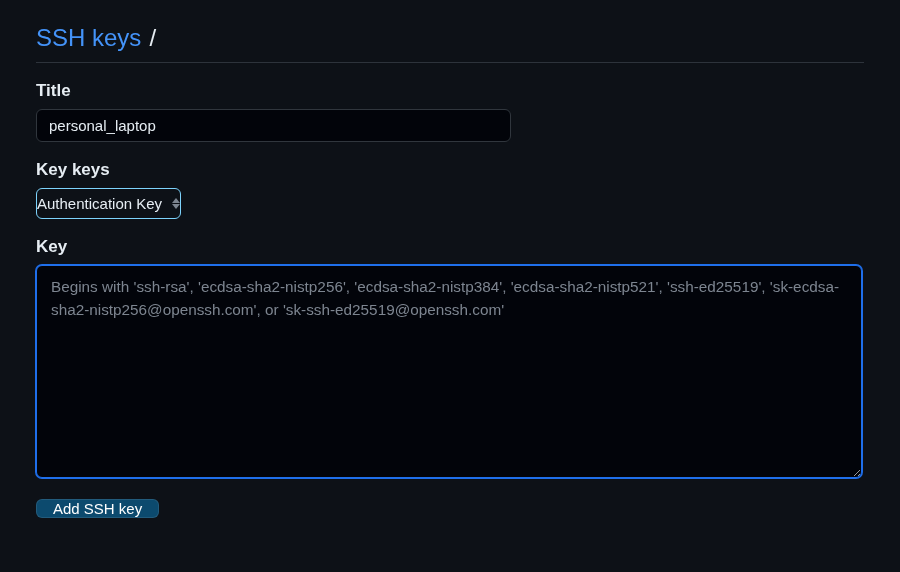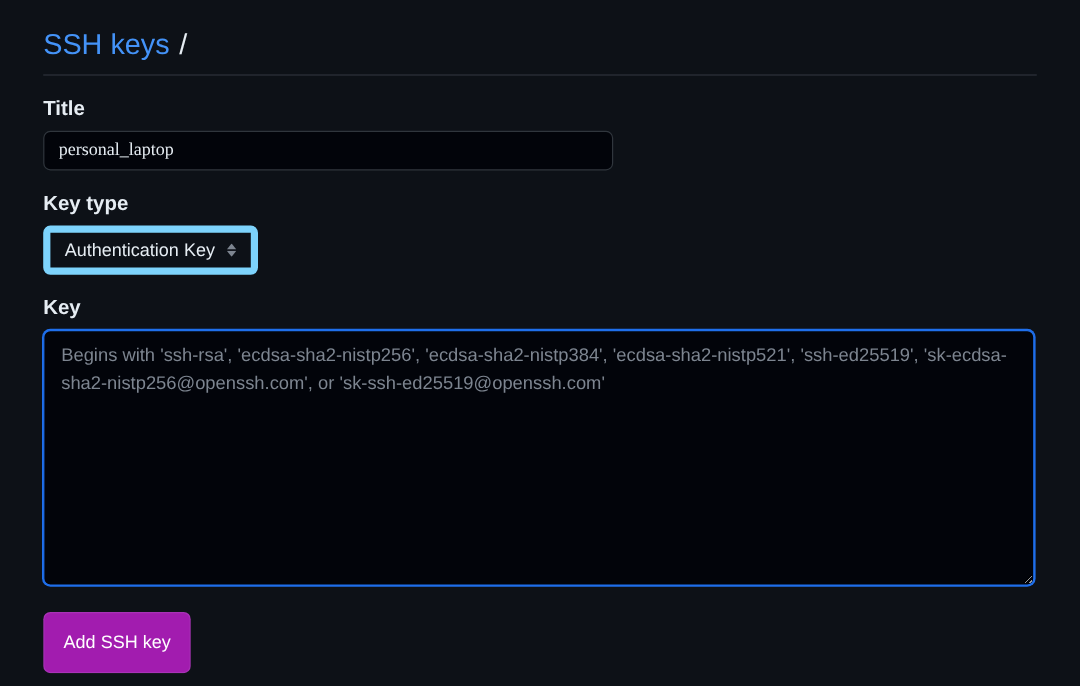--- a/index.html
+++ b/index.html
@@ -49,33 +49,32 @@
     }
     .text-input {
       width: 475px;
       padding: 7px 12px;
       background-color: #02040a;
       border: 1px solid #30363d;
       border-radius: 6px;
       color: #e6edf3;
       font-size: 15px;
       outline: none;
-      font-family: Liberation Serif, serif;
     }
     .select-wrap {
       position: relative;
       display: inline-block;
     }
     .select-btn {
       display: inline-flex;
       align-items: center;
       gap: 8px;
-      padding: 6px 12px;
+      padding: 6px 0;
       background-color: #0d1117;
-      border: 6px solid #7dd3fc;
+      border: 1px solid #7dd3fc;
       border-radius: 6px;
       color: #e6edf3;
       font-size: 15px;
       cursor: pointer;
     }
     .updown-icon {
       display: inline-flex;
       flex-direction: column;
       gap: 1px;
       margin-left: 2px;
@@ -96,22 +95,22 @@
       outline: none;
       resize: both;
       box-shadow: 0 0 0 1px #1f6feb;
       font-family: inherit;
     }
     .key-textarea::placeholder {
       color: #7d8590;
     }
     .submit-btn {
       display: inline-block;
-      padding: 16px 16px;
-      background-color: #a21caf;
+      padding: 0 16px;
+      background-color: #0c4a6e;
       border: 1px solid rgba(240,246,252,0.1);
       border-radius: 6px;
       color: #ffffff;
       font-size: 15px;
       font-weight: 500;
       cursor: pointer;
     }
   </style>
 </head>
 <body>
@@ -122,21 +121,21 @@
   <a class="header-link">SSH keys</a>
   <span class="header-sep">/</span>
 </div>
 
 <div class="form-group">
   <label class="form-label">Title</label>
   <input type="text" class="text-input" value="personal_laptop" style="">
 </div>
 
 <div class="form-group">
-  <label class="form-label">Key type</label>
+  <label class="form-label">Key keys</label>
   <div class="select-wrap">
     <button class="select-btn">
       <span>Authentication Key</span>
       <span class="updown-icon">
         <svg width="8" height="5" viewBox="0 0 8 5">
             <path d="M4 0 L8 5 L0 5 Z" fill="#7d8590"></path>
           </svg>
         <svg width="8" height="5" viewBox="0 0 8 5">
             <path d="M4 5 L0 0 L8 0 Z" fill="#7d8590"></path>
           </svg>

